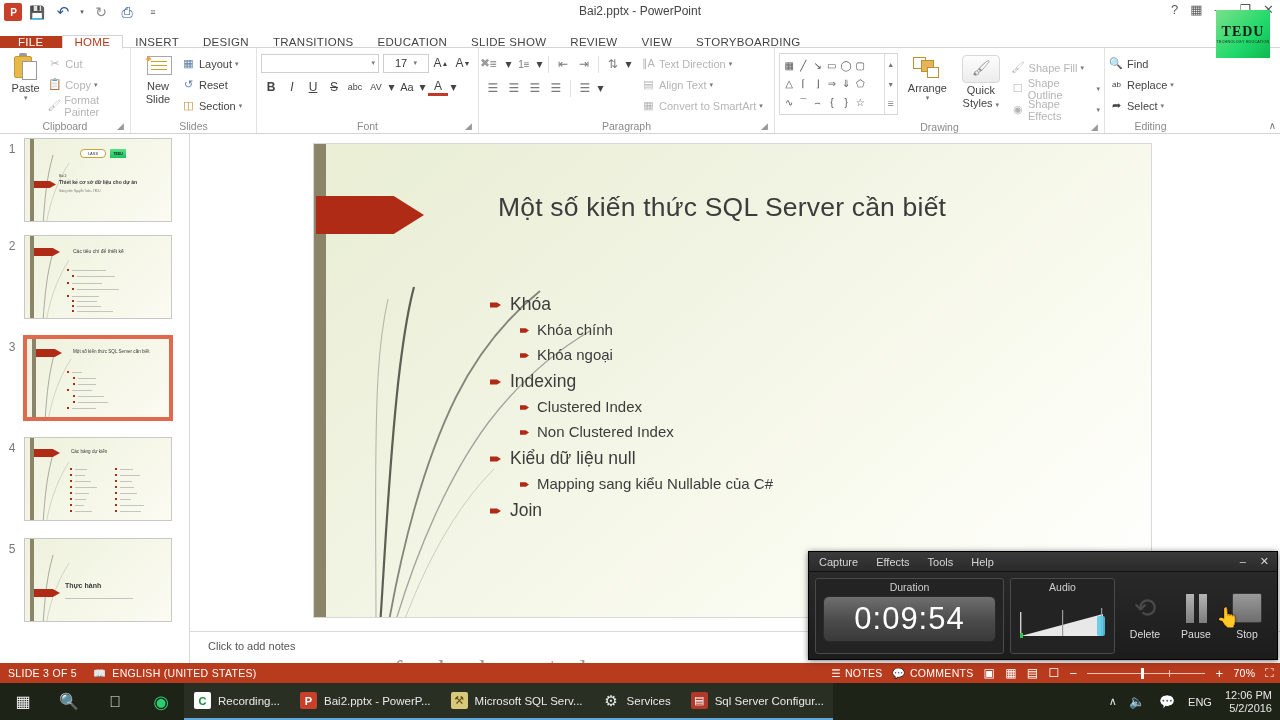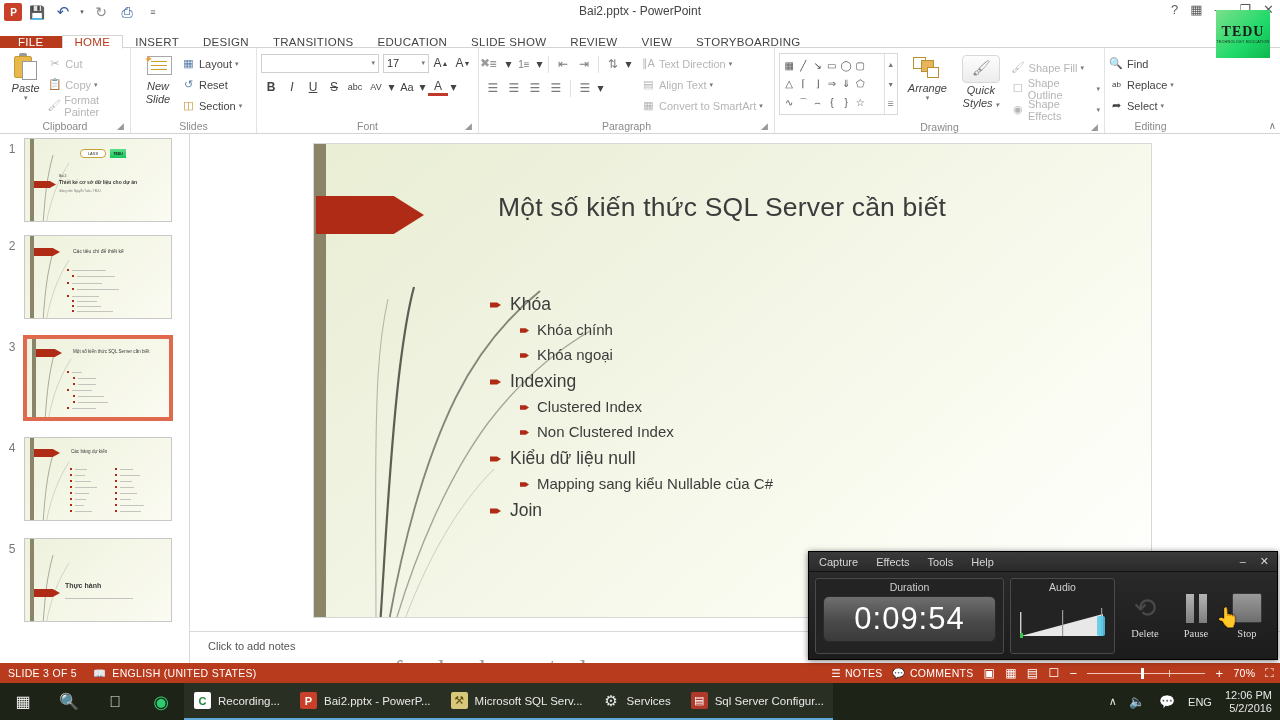--- a/index.html
+++ b/index.html
@@ -64,21 +64,21 @@
     text-align: center; font-size: 10.5px; color: #8a8a8a;
     height: 14px; line-height: 14px; position: relative;
   }
   .dlg-launch {
     position: absolute; right: 2px; bottom: 0; font-size: 9px; color: #999;
   }
   .bigbtn {
     display: flex; flex-direction: column; align-items: center; justify-content: flex-start;
     width: 50px; padding-top: 2px; cursor: default;
   }
-  .bigbtn .lbl { font-size: 11px; color: #444; text-align: center; line-height: 11px; margin-top: 2px; font-style: italic; }
+  .bigbtn .lbl { font-size: 11px; color: #444; text-align: center; line-height: 11px; margin-top: 2px; }
   .smallrow { display: flex; align-items: center; gap: 3px; height: 21px; font-size: 11px; color: #b5b5b5; cursor: default; }
   .smallrow.en { color: #444; }
   .smallcol { display: flex; flex-direction: column; justify-content: flex-start; }
   .ico { width: 15px; height: 15px; display: inline-flex; align-items: center; justify-content: center; font-size: 11px; }
   .carot { font-size: 7px; color: #777; }
 
   
   .paste-ico { width: 26px; height: 28px; position: relative; }
   .paste-ico .board { position: absolute; left: 1px; top: 3px; width: 18px; height: 22px; background: #e8b84b; border: 1px solid #c49a34; border-radius: 2px; }
   .paste-ico .clip { position: absolute; left: 6px; top: 0px; width: 8px; height: 6px; background: #9a9a9a; border-radius: 2px; }
@@ -90,21 +90,21 @@
   .newslide-ico .sl:after { content:""; position:absolute; left:3px; top:4px; width:16px; height:1px; background:#c9a227; box-shadow: 0 4px 0 #c9a227, 0 8px 0 #c9a227; }
   .newslide-ico .star { position: absolute; left: 0; top: 0; color: #e8a33d; font-size: 11px; }
 
   
   .fontname {
     width: 118px; height: 19px; border: 1px solid #cfcfcf; background: #fff;
     display: flex; align-items: center; justify-content: flex-end; padding-right: 3px;
   }
   .fontsize {
     width: 46px; height: 19px; border: 1px solid #cfcfcf; background: #fff;
-    display: flex; align-items: center; justify-content: space-between; padding: 0 3px;
+    display: flex; align-items: center; justify-content: space-between; padding: 0 11px;
     font-size: 11px; color: #333; margin-left: 2px;
   }
   .fbtn { width: 20px; height: 20px; display: inline-flex; align-items: center; justify-content: center; font-size: 12px; color: #444; cursor: default; }
 
   
   .shapegal { width: 125px; height: 62px; border: 1px solid #d8d8d8; background: #fff; display: flex; }
   .shapegrid { flex: 1; display: grid; grid-template-columns: repeat(7, 1fr); grid-template-rows: repeat(3, 1fr); padding: 2px; }
   .shapegrid div { display: flex; align-items: center; justify-content: center; font-size: 10px; color: #555; }
   .galscroll { width: 13px; border-left: 1px solid #e0e0e0; display: flex; flex-direction: column; }
   .galscroll span { flex: 1; display: flex; align-items: center; justify-content: center; font-size: 7px; color: #777; }
@@ -232,21 +232,21 @@
     background: linear-gradient(#6f6f6f,#4a4a4a 55%,#3a3a3a);
     border: 1px solid #2a2a2a;
     display: flex; align-items: center; justify-content: center;
     color: #fff; font-size: 31px; letter-spacing: 1px;
     font-family: "Liberation Sans", sans-serif;
   }
   .aud-meter { margin: 2px 6px 0; height: 44px; position: relative; }
   .rec-btns { display: flex; align-items: flex-start; gap: 3px; padding-top: 10px; }
   .rec-btn { width: 48px; display: flex; flex-direction: column; align-items: center; }
   .rec-btn .glyph { height: 40px; display: flex; align-items: center; justify-content: center; }
-  .rec-btn .nm { font-size: 10.5px; color: #dcdcdc; font-family: Liberation Serif, serif; }
+  .rec-btn .nm { font-size: 10.5px; color: #dcdcdc; }
   .stop-sq { width: 30px; height: 30px; background: linear-gradient(#9a9a9a,#6e6e6e); border: 1px solid #3a3a3a; border-radius: 2px; }
   .pause-bars { display: flex; gap: 5px; }
   .pause-bars i { display: block; width: 8px; height: 29px; background: linear-gradient(#b4b4b4,#7e7e7e); }
   .cursor-hand { position: absolute; left: 1216px; top: 606px; font-size: 19px; color: #fff; text-shadow: 0 0 2px #000; }
 </style>
 </head>
 <body>
 
 <div id="app">
 

